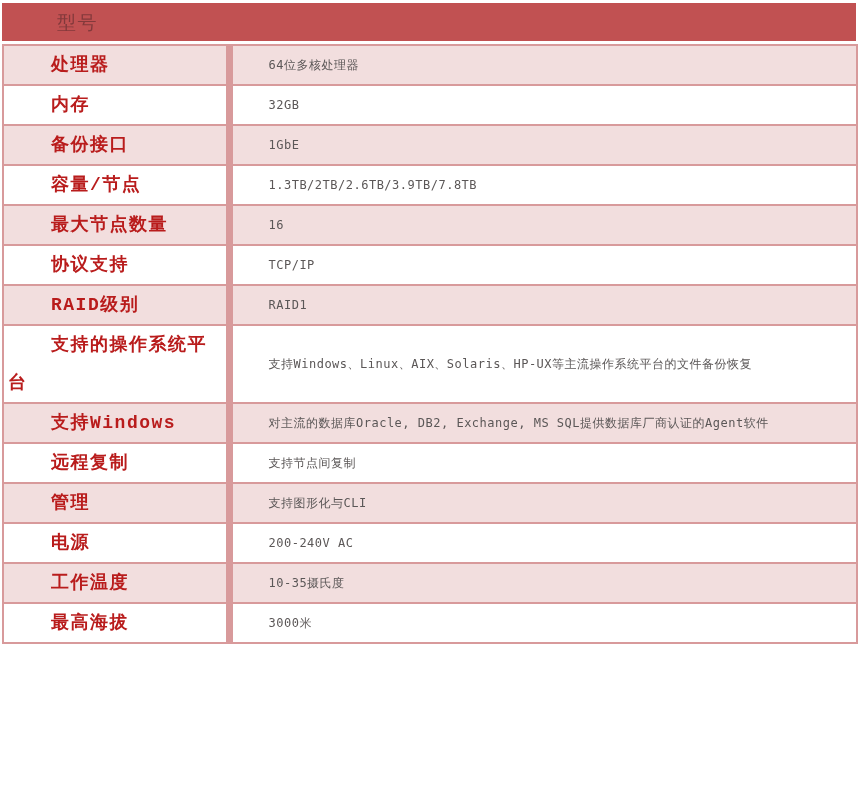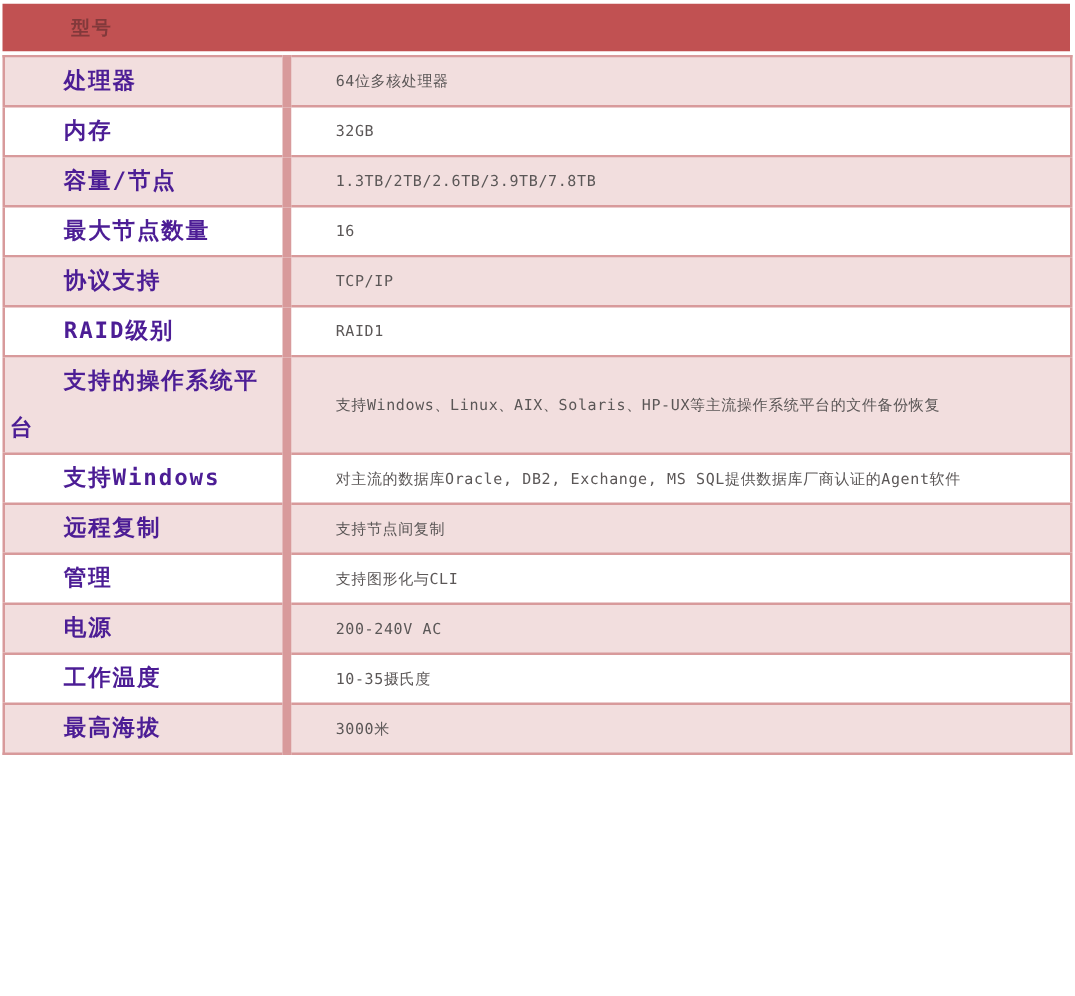--- a/index.html
+++ b/index.html
@@ -20,22 +20,22 @@
     top: 3px;
     width: 854px;
   }
   
   .spec-header {
     display: flex;
     height: 38px;
     line-height: 38px;
     background: #c15152;
     color: #82393b;
-    font-weight: bold;
-    font-size: 15px;
+    font-weight: normal;
+    font-size: 19px;
     letter-spacing: 1.5px;
     margin-bottom: 3px;
   }
   .spec-header .h-label {
     width: 226px;
     box-sizing: border-box;
     padding-left: 55px;
     flex: none;
   }
   .spec-header .h-value {
@@ -58,22 +58,23 @@
   }
   table.spec-body tr:last-child td { border-bottom: none; }
   table.spec-body tr:nth-child(odd) td { background: #f2dede; }
   table.spec-body tr:nth-child(even) td { background: #ffffff; }
   td.cell-label {
     border-right: 7px solid #d89a9b;
     padding: 0 0 0 4px;
     font-weight: bold;
     font-size: 18px;
     letter-spacing: 1.5px;
-    color: #4c1d95;
+    color: #b91c1c;
     text-indent: 43px;
+    font-family: Liberation Mono, monospace;
   }
   td.cell-value {
     padding: 0 4px 0 2px;
     font-size: 12px;
     letter-spacing: 0.5px;
     color: #5b5757;
     text-indent: 34px;
   }
 </style>
 </head>
@@ -91,20 +92,24 @@
       <col style="width:628px">
     </colgroup>
     <tbody>
       <tr>
         <td class="cell-label">处理器</td>
         <td class="cell-value">64位多核处理器</td>
       </tr>
       <tr>
         <td class="cell-label">内存</td>
         <td class="cell-value">32GB</td>
+      </tr>
+      <tr>
+        <td class="cell-label">备份接口</td>
+        <td class="cell-value">1GbE</td>
       </tr>
       <tr>
         <td class="cell-label">容量/节点</td>
         <td class="cell-value">1.3TB/2TB/2.6TB/3.9TB/7.8TB</td>
       </tr>
       <tr>
         <td class="cell-label">最大节点数量</td>
         <td class="cell-value">16</td>
       </tr>
       <tr>

